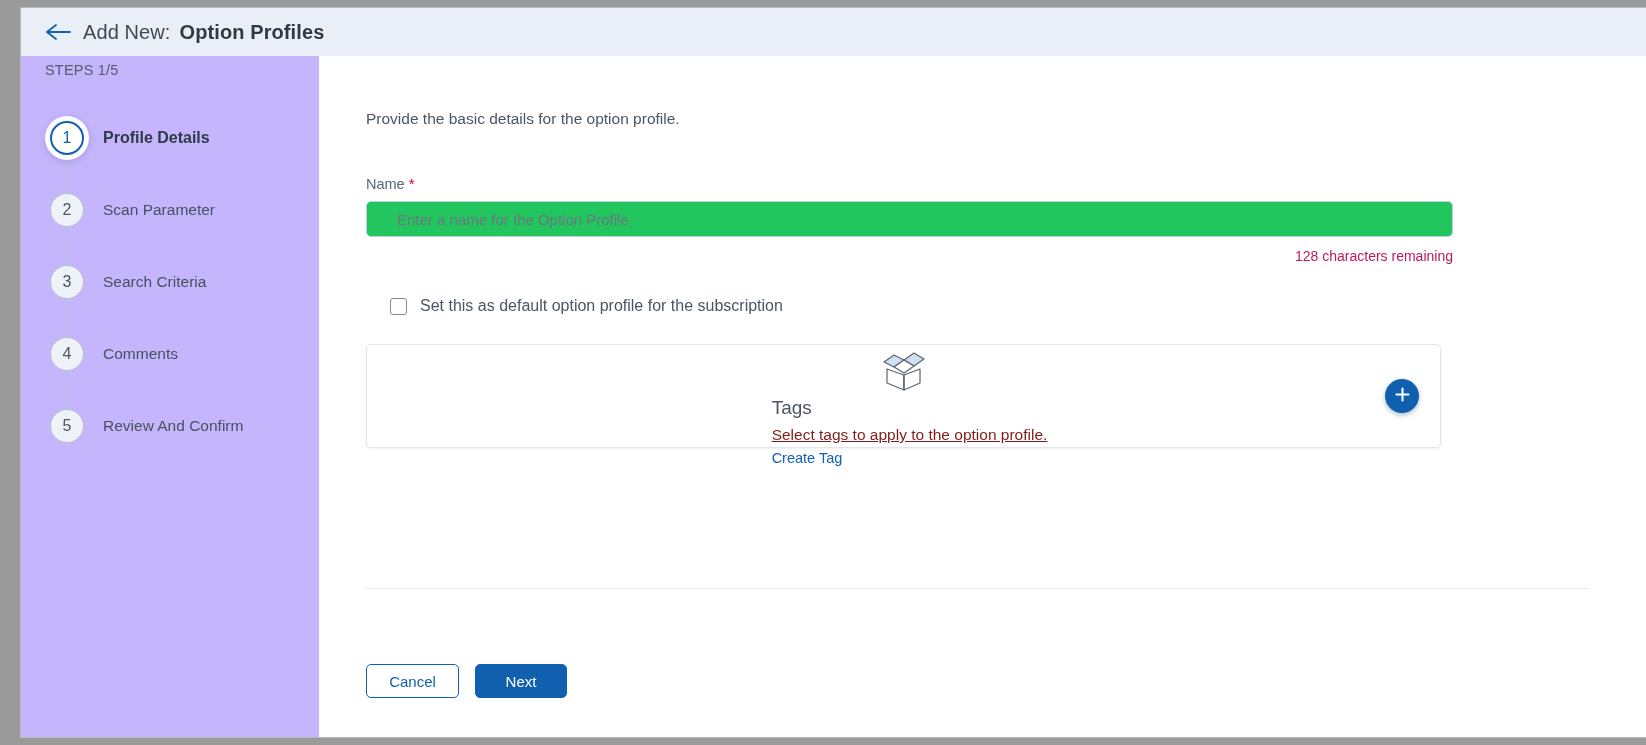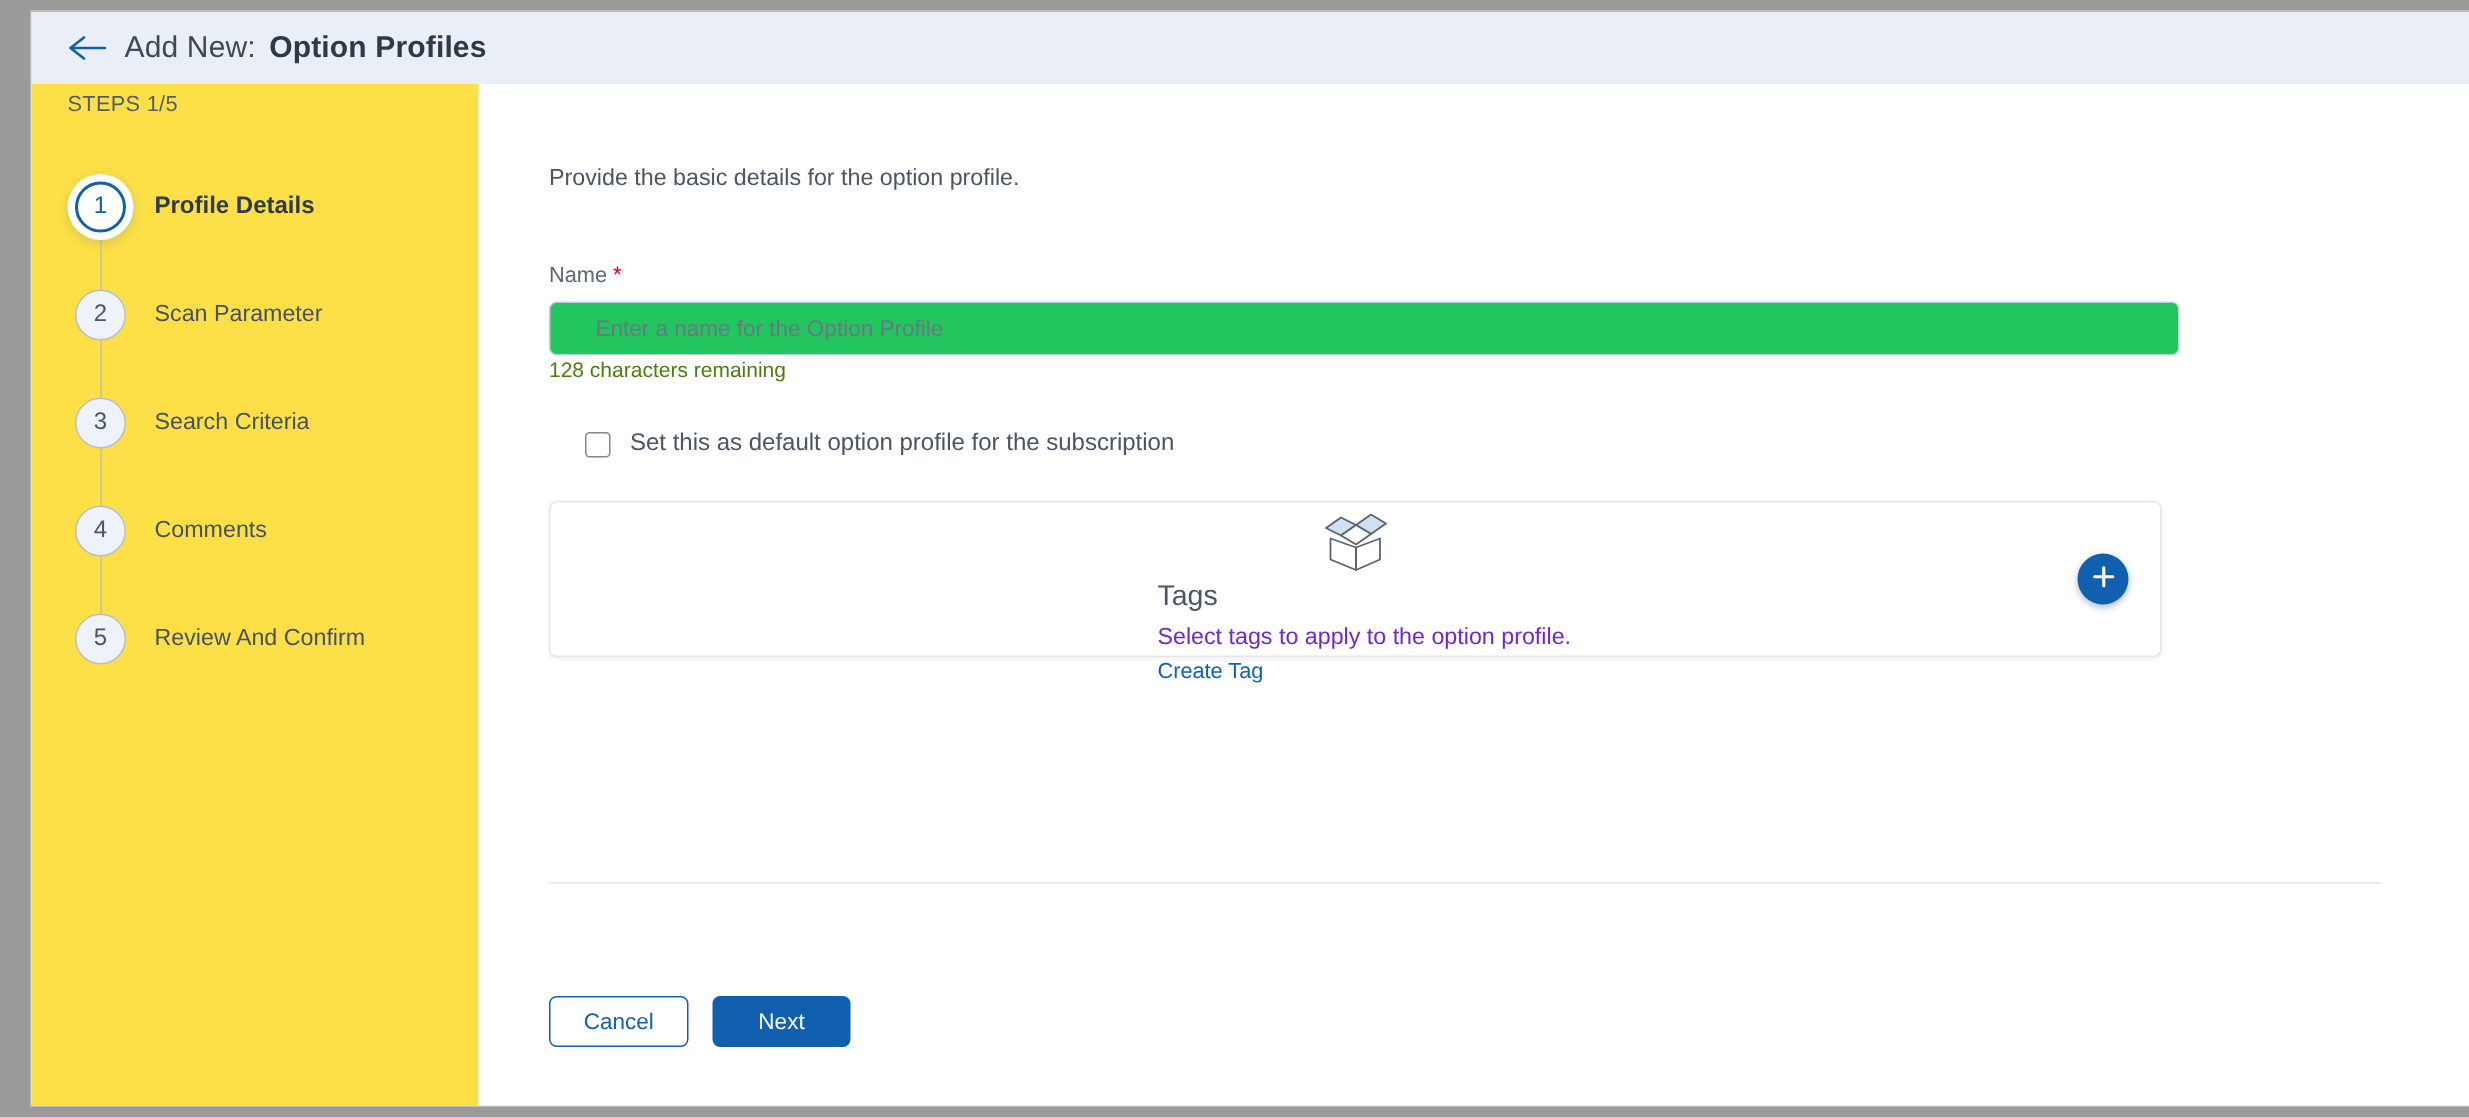--- a/index.html
+++ b/index.html
@@ -52,21 +52,21 @@
     margin-left: 9px;
     letter-spacing: .1px;
   }
 
   
   .sidebar {
     position: absolute;
     left: 0; top: 48px;
     width: 298px;
     height: 683px;
-    background: #fde047;
+    background: #c4b5fd;
   }
   .steps-label {
     position: absolute;
     left: 24px; top: 6px;
     font-size: 14.5px;
     color: #515e6b;
     letter-spacing: .2px;
   }
   .stepper {
     position: absolute;
@@ -163,23 +163,24 @@
     font-size: 15px;
     color: #3d4a56;
     font-family: "Liberation Sans", sans-serif;
     outline: none;
     background: #22c55e;
   }
   .text-input::placeholder { color: #6b7784; }
 
   .char-count {
     width: 1087px;
-    margin-top: 1px;
+    text-align: right;
+    margin-top: 11px;
     font-size: 14px;
-    color: #4d7c0f;
+    color: #be185d;
   }
 
   .checkbox-row {
     margin-top: 33px;
     display: flex;
     align-items: center;
     padding-left: 24px;
   }
   .checkbox {
     width: 17px; height: 17px;
@@ -213,21 +214,22 @@
   }
   .tags-icon { width: 56px; height: 52px; flex: 0 0 auto; }
   .tags-text { margin-left: 16px; }
   .tags-title {
     font-size: 19px;
     color: #4a5663;
   }
   .tags-desc {
     margin-top: 7px;
     font-size: 15.5px;
-    color: #6d28d9;
+    color: #7f1d1d;
+    text-decoration: underline;
   }
   .tags-link {
     display: inline-block;
     margin-top: 6px;
     font-size: 14.5px;
     color: #1160b0;
     text-decoration: none;
     cursor: pointer;
   }
   .add-btn {

